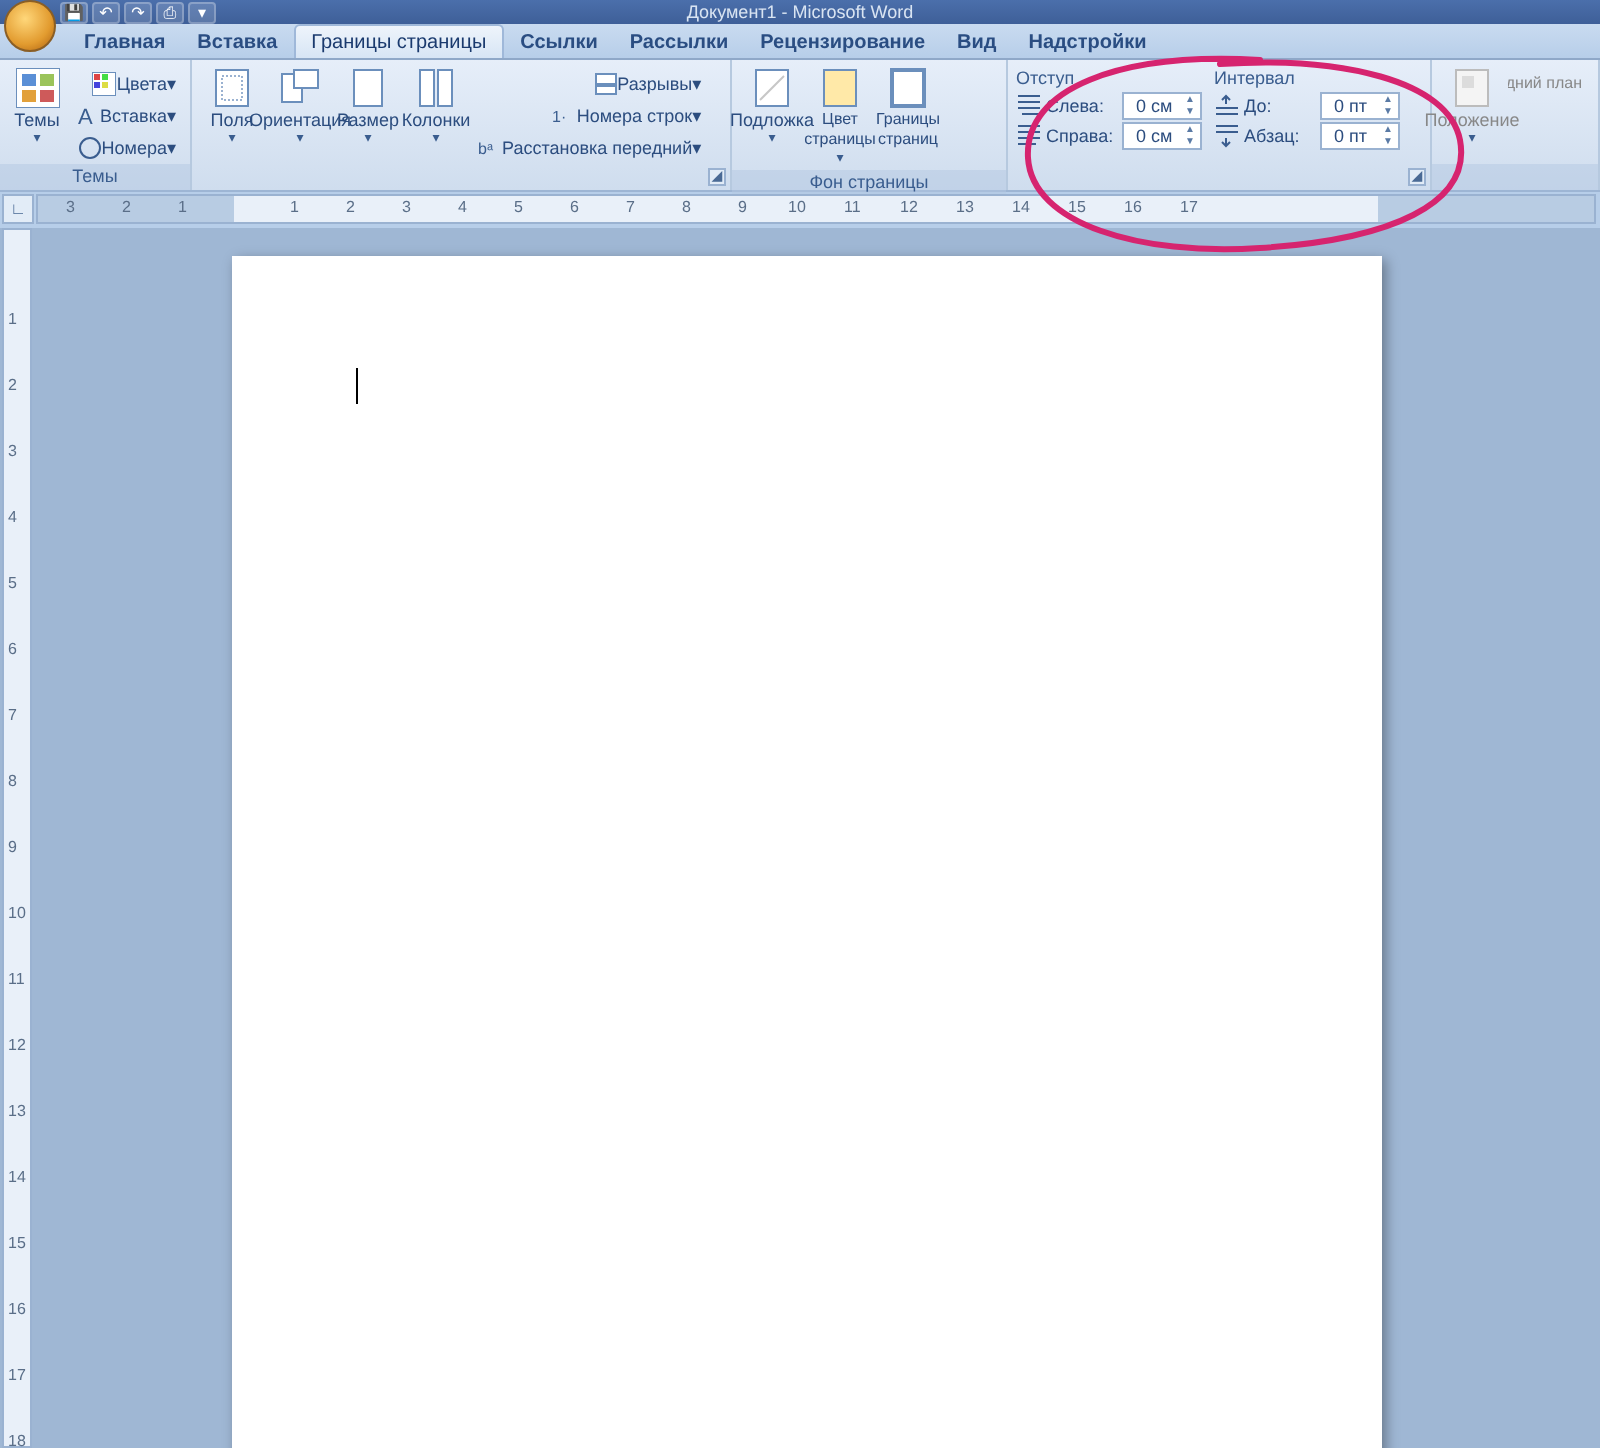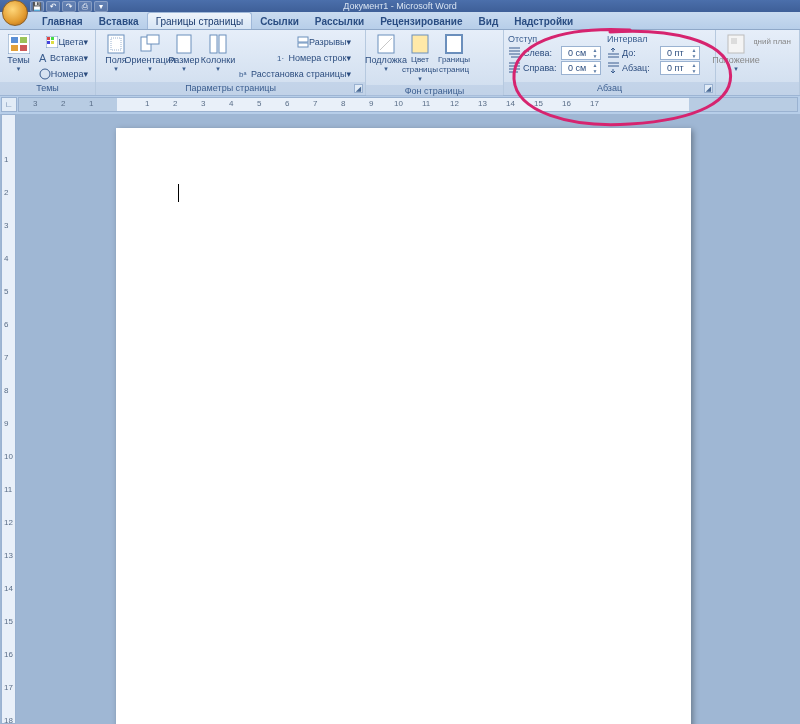--- a/index.html
+++ b/index.html
@@ -182,26 +182,25 @@
           <svg class="ic">
               <text x="0" y="9" font-size="8" fill="#3a5d8f">1·</text>
             </svg>
           <span class="tx">Номера строк</span>
             <span class="tx">▾</span>
         </div>
         <div class="small-btn">
           <svg class="ic">
               <text x="0" y="9" font-size="8" fill="#3a5d8f">bᵃ</text>
             </svg>
-          <span class="tx">Расстановка страницы</span>
-            <span class="tx">▾</span>
-        </div>
-      </div>
-    </div>
-    <div class="group-title">Параметры страницы</div>
+          <span class="tx">Расстановка передний</span>
+            <span class="tx">▾</span>
+        </div>
+      </div>
+    </div>
     <div class="grp-launcher">◢</div>
   </div>
 
   <div class="group" style="width:138px">
     <div class="group-body">
       <div class="big-btn drop-arrow">
         <svg class="ic">
             <rect x="3" y="1" width="16" height="18" fill="#fff" stroke="#6b8fbc"></rect>
             <line x1="5" y1="16" x2="17" y2="4" stroke="#c7c7c7"></line>
           </svg>
@@ -279,21 +278,20 @@
                 <span>0 пт</span>
                 <div class="arrows">
                   <div>▲</div>
                   <div>▼</div>
                 </div>
               </div>
           </div>
         </div>
       </div>
     </div>
-    <div class="group-title">Абзац</div>
     <div class="grp-launcher">◢</div>
   </div>
 
   <div class="group" style="flex:1; min-width:80px">
     <div class="group-body">
       <div class="big-btn drop-arrow clipped">
         <svg class="ic">
             <rect x="3" y="1" width="16" height="18" fill="#f4f4f4" stroke="#bcbcbc"></rect>
             <rect x="6" y="4" width="6" height="6" fill="#dcdcdc"></rect>
           </svg>

